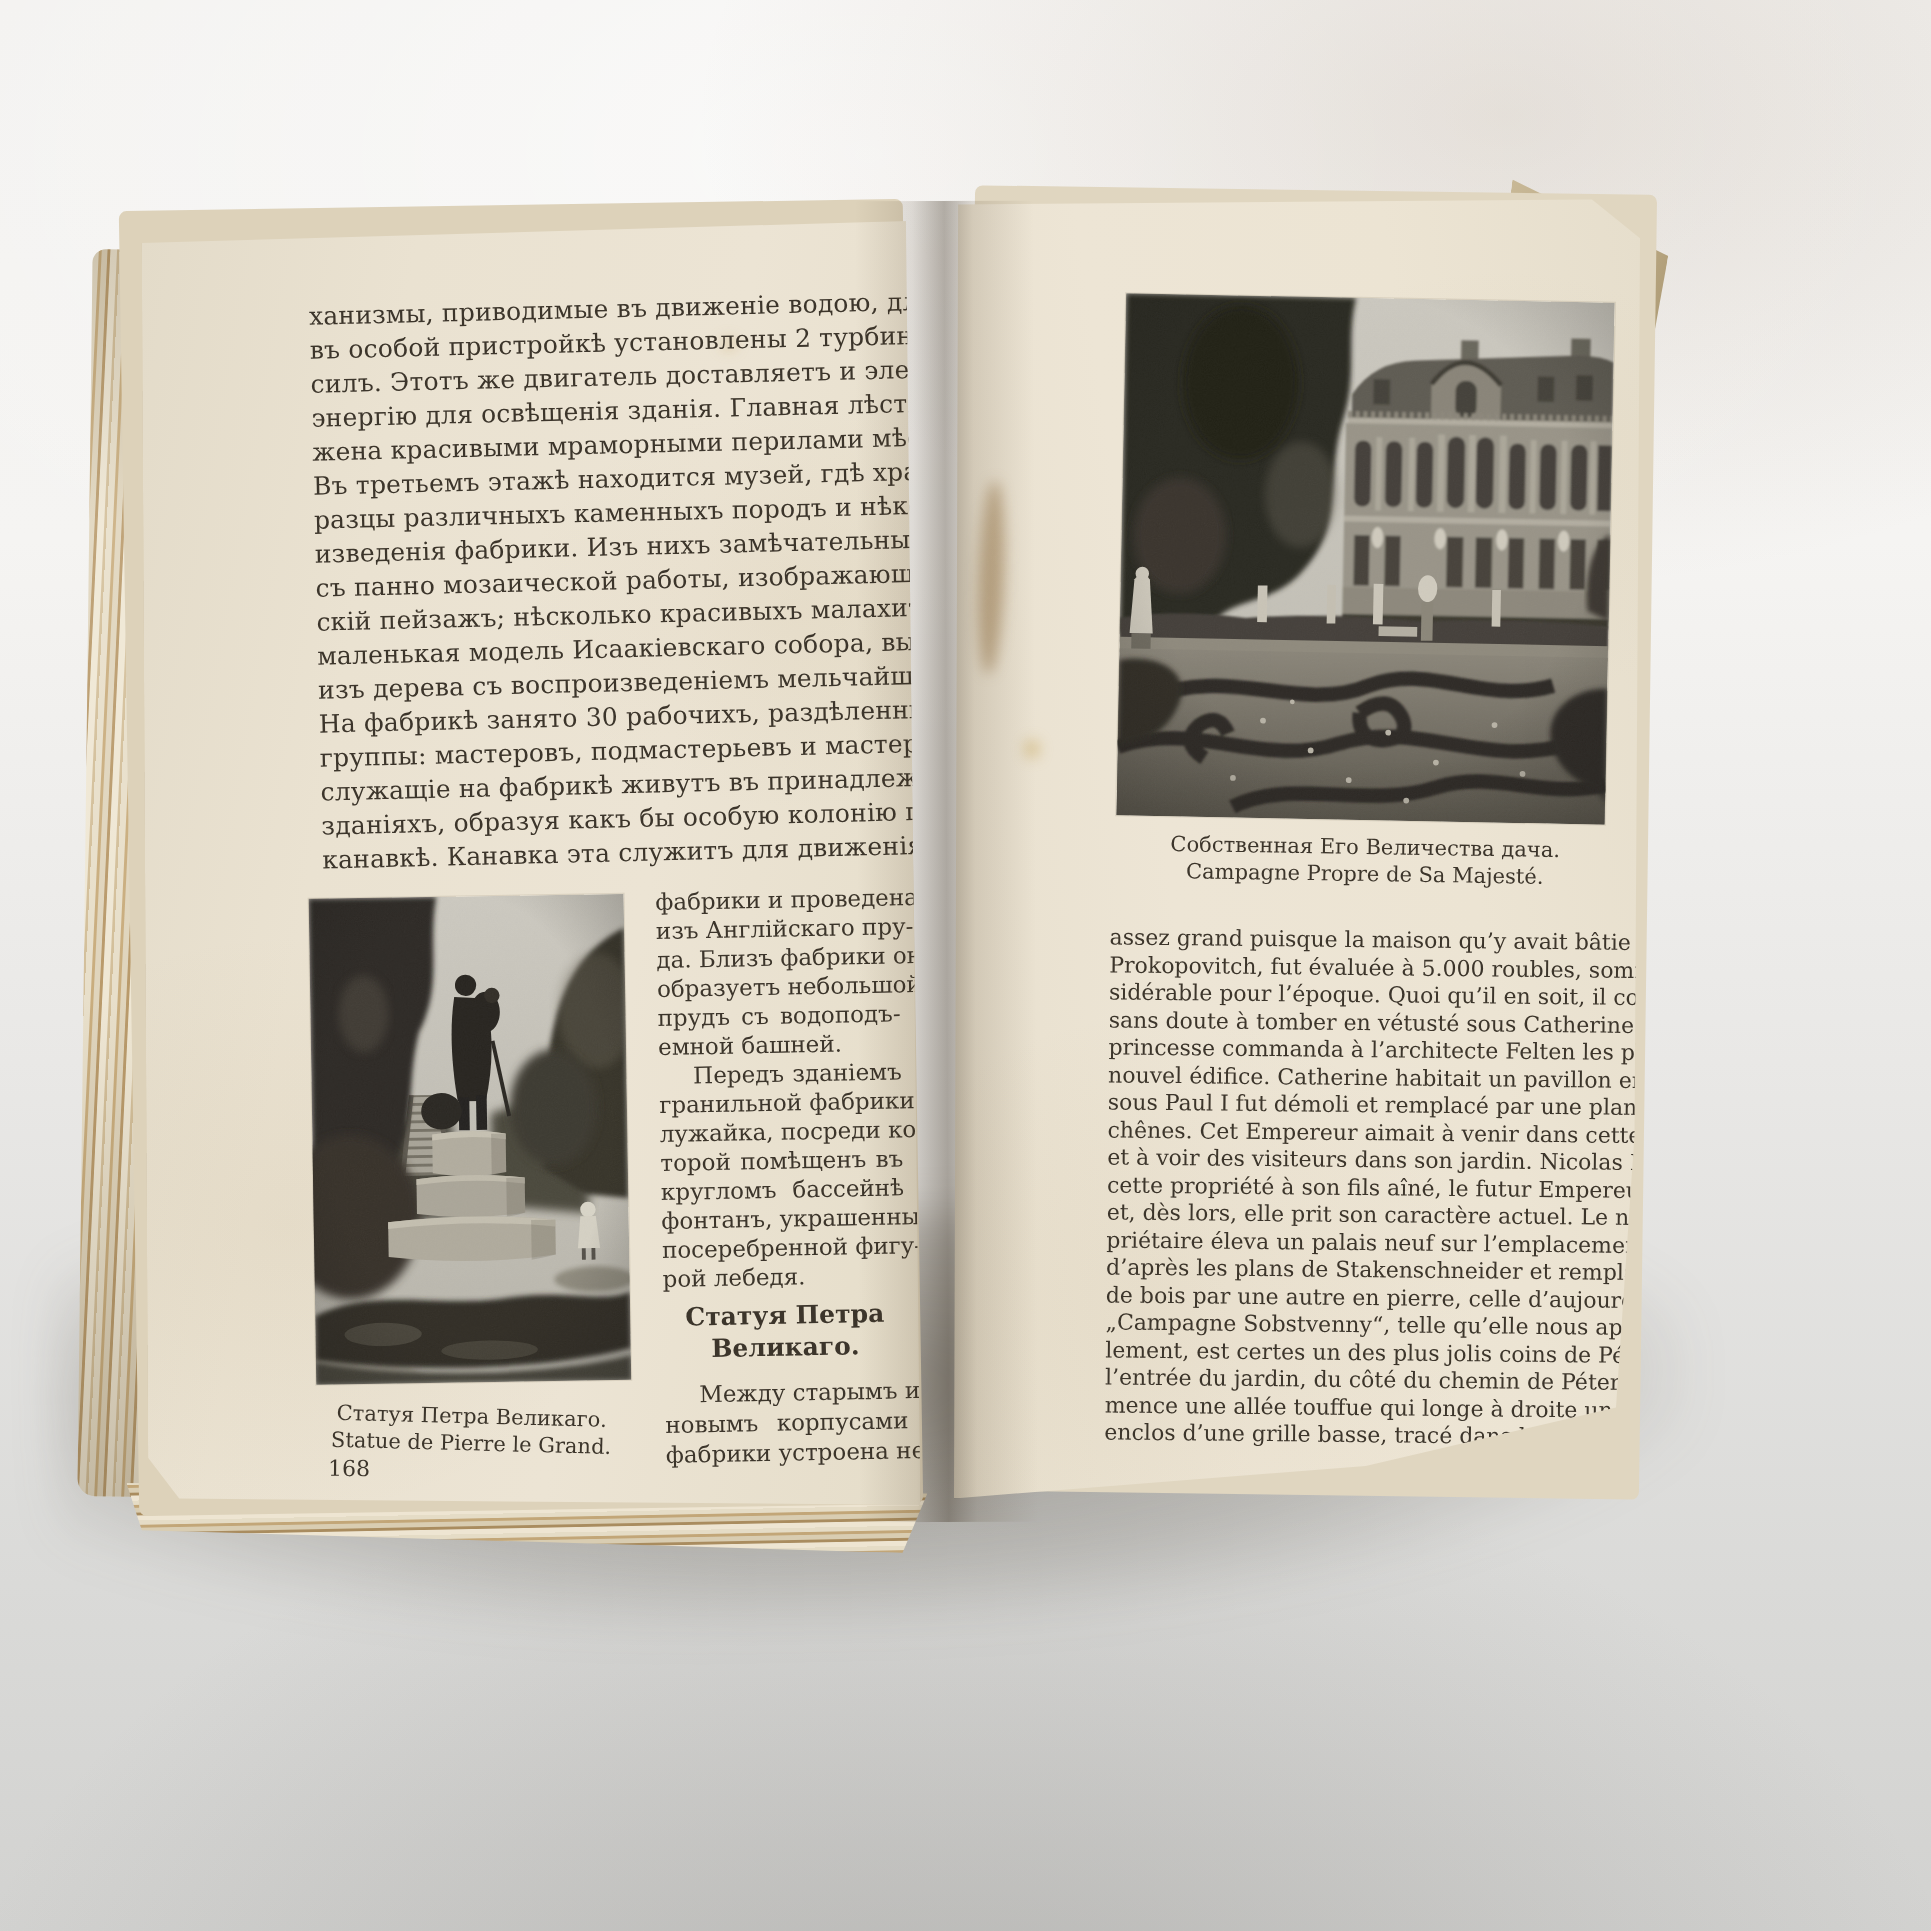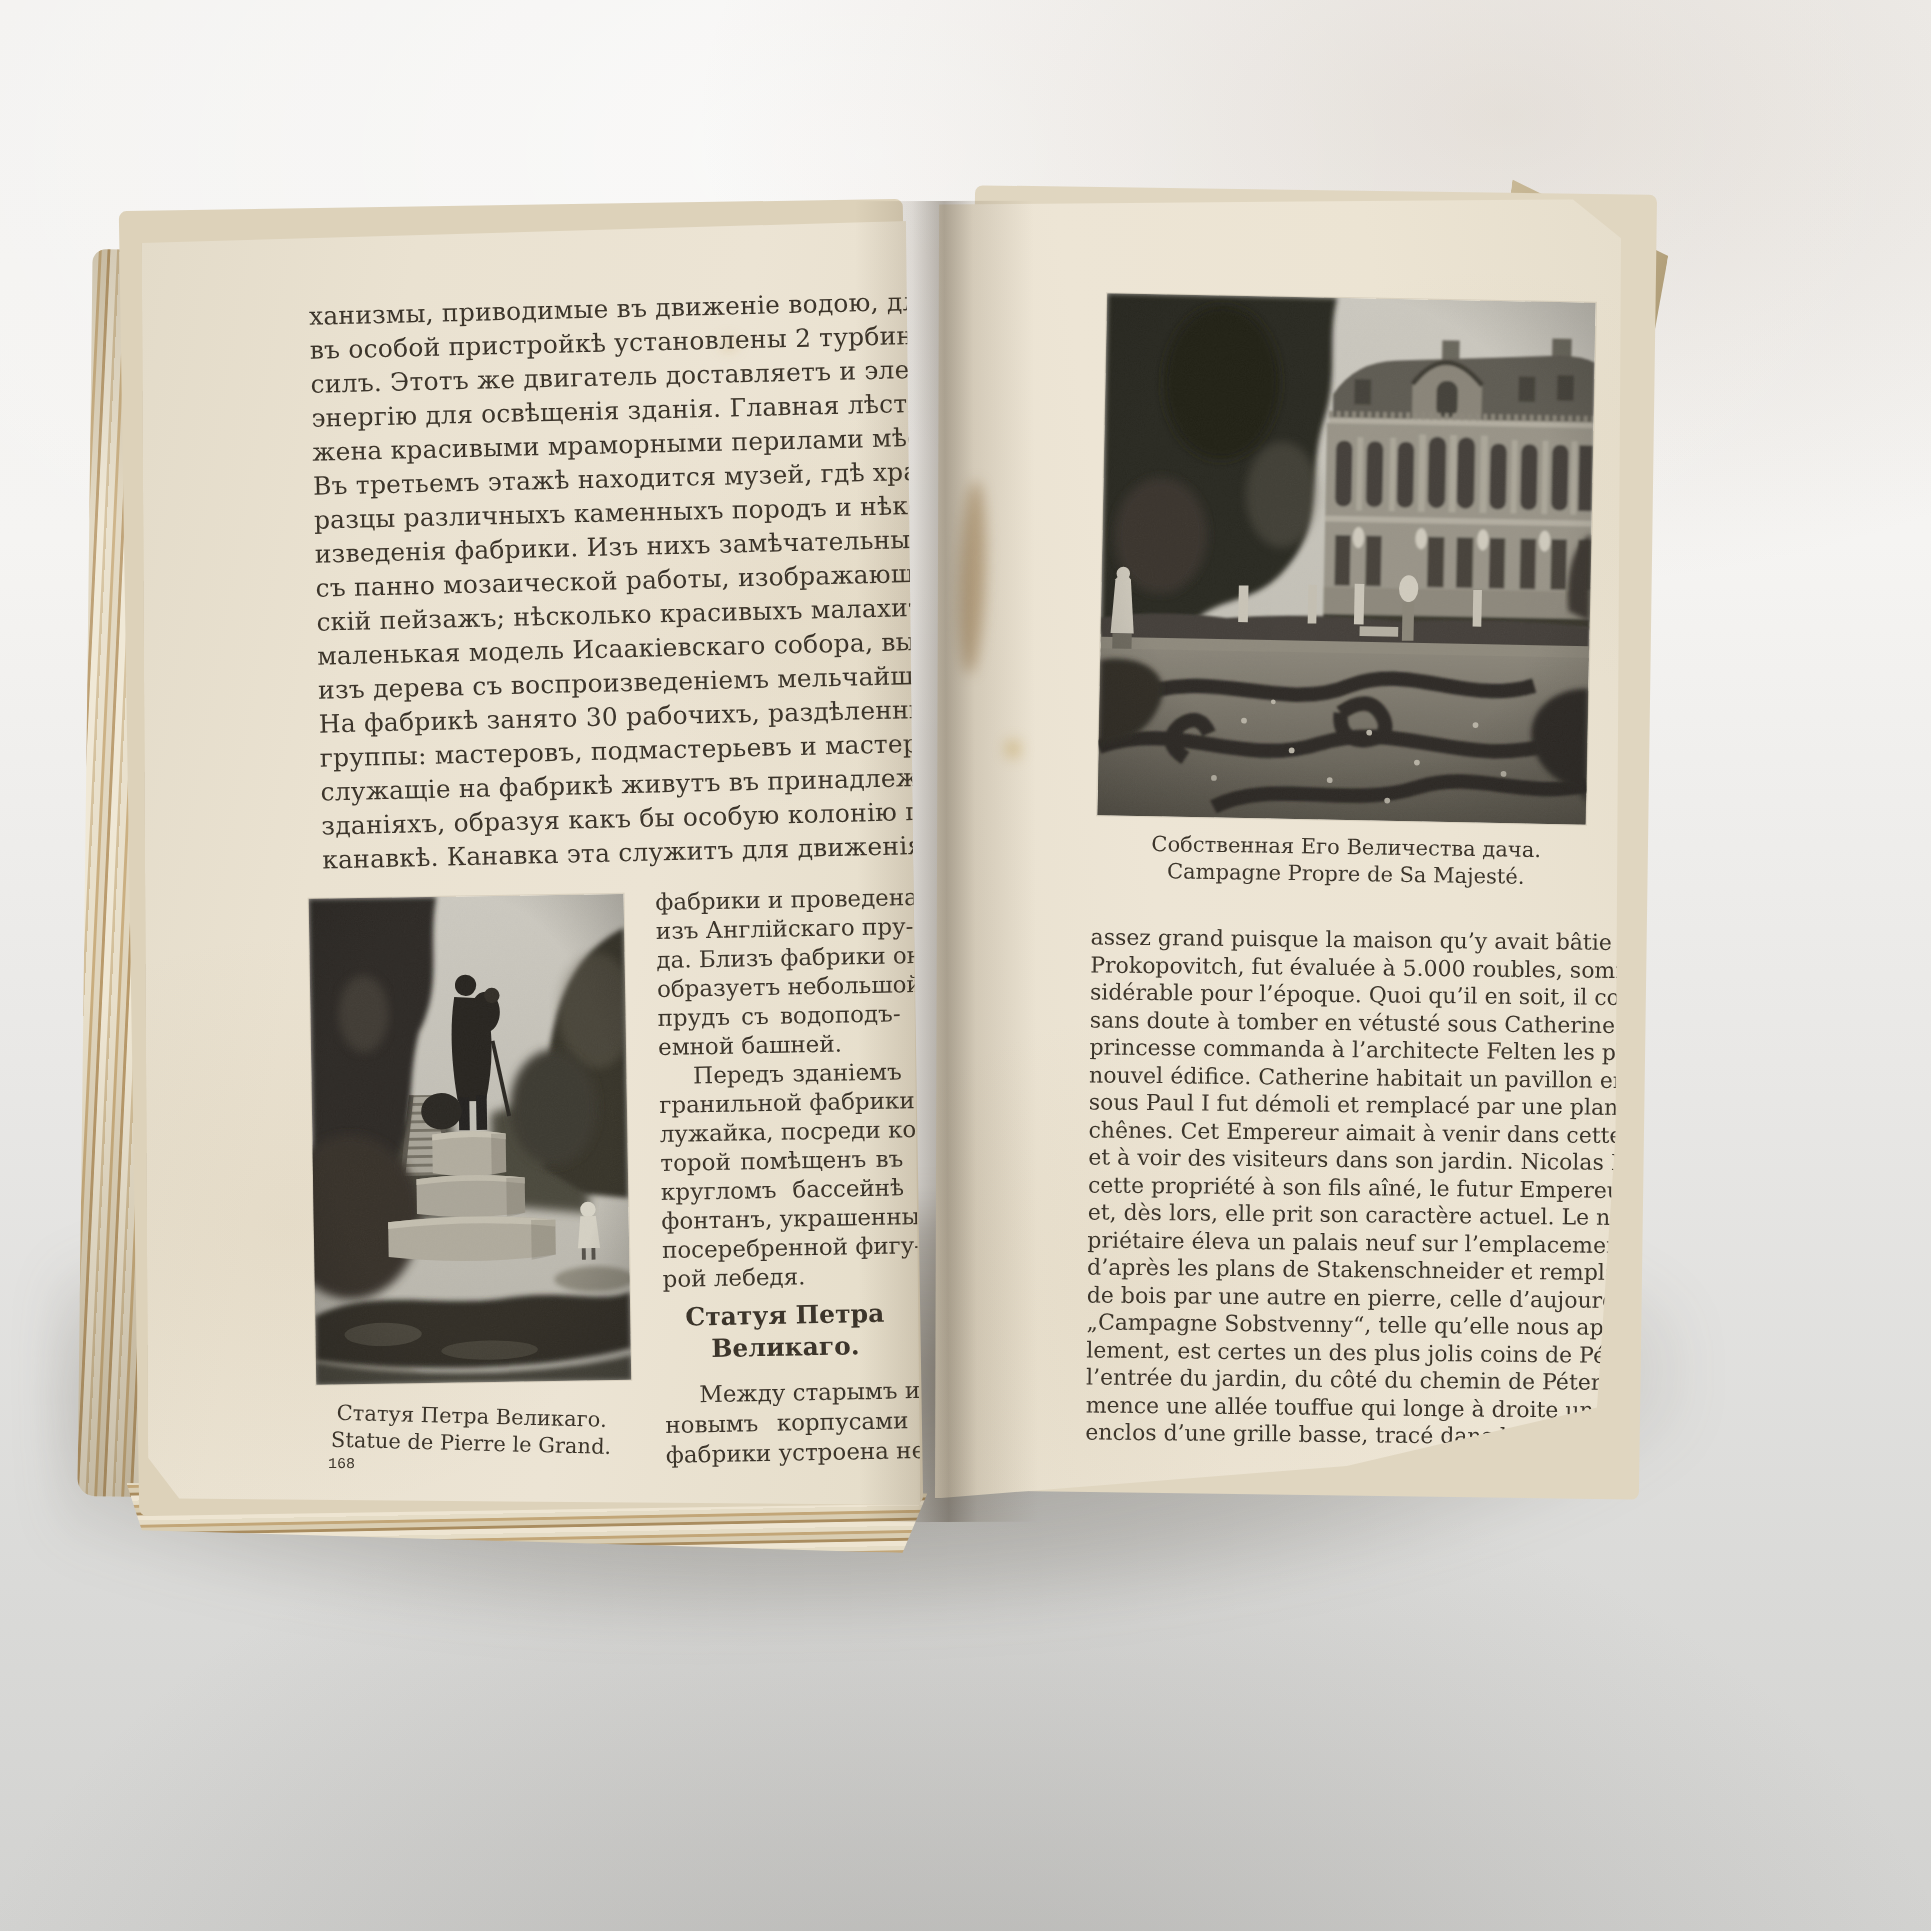--- a/index.html
+++ b/index.html
@@ -31,21 +31,21 @@
   .underpage.l{left:44px;top:23px;width:784px;height:1305px;transform:rotate(-0.9deg);}
   .underpage.r{left:881px;top:7.7px;width:682px;height:1305px;transform:rotate(0.8deg);background:#e0d6c0;}
 
   .page{position:absolute;box-shadow:0 6.8px 19.3px rgba(80,70,55,.28);}
   .page-left{left:60px;top:41px;width:772px;height:1284px;transform:rotate(-0.3deg);
     clip-path:polygon(0 1.4%,99% 0,100% 100%,4% 99.2%,0 96%);
     background:
       radial-gradient(406px 290px at 85% 30%, rgba(190,170,130,.10), transparent 70%),
       radial-gradient(483px 406px at 18% 78%, rgba(180,160,120,.10), transparent 72%),
       linear-gradient(100deg,#e3dbc9 0%,#eae2d1 28%,#ece4d4 62%,#e5ddc9 100%);}
-  .page-right{left:850px;top:17.4px;width:686px;height:1299px;
+  .page-right{left:869px;top:17.4px;width:686px;height:1299px;
     clip-path:polygon(0.6% 0.4%,93% 0,100% 3%,99.2% 72%,96.5% 93%,60% 97.5%,0 100%);
     background:
       radial-gradient(406px 309px at 80% 22%, rgba(200,185,150,.10), transparent 70%),
       radial-gradient(444px 406px at 30% 85%, rgba(185,165,125,.10), transparent 72%),
       linear-gradient(262deg,#e6decc 0%,#ece4d3 30%,#ede5d5 65%,#e7dfcd 100%);}
   .gutter{position:absolute;left:772px;top:19.3px;width:179px;height:1321px;pointer-events:none;
     background:linear-gradient(to right, rgba(70,52,28,0) 0%, rgba(70,52,28,.14) 32%, rgba(48,35,18,.34) 50%, rgba(70,52,28,.14) 66%, rgba(70,52,28,0) 100%);
     transform:rotate(-0.2deg);}
   .stain{position:absolute;border-radius:50%;filter:blur(6.8px);}
   .stain.s1{left:25px;top:282px;width:25px;height:193px;background:rgba(133,92,38,.42);transform:rotate(2deg);}
@@ -58,21 +58,21 @@
 
   .main-col{position:absolute;left:172px;top:70px;width:579px;font-size:25px;line-height:34px;
     transform:rotate(-1.1deg);letter-spacing:0.2px;}
   .right-strip{position:absolute;left:514px;top:664px;width:243px;transform:rotate(-0.8deg);}
   .narrow-col{font-size:23px;line-height:29px;}
   .heading{margin-top:7.7px;font-size:25px;line-height:32px;font-weight:bold;text-align:center;}
   .after-col{margin-top:14.5px;font-size:23px;line-height:30px;}
   .caption{text-align:center;font-size:21px;line-height:27px;}
   .cap-left{position:absolute;left:145px;top:1180px;width:357px;transform:rotate(1.8deg);}
   .cap-right{position:absolute;left:164px;top:635px;width:494px;transform:rotate(0.9deg);}
-  .pagenum{position:absolute;font-size:15px;font-family:Liberation Mono, monospace;}
+  .pagenum{position:absolute;font-size:22px;}
   .pn-left{left:180px;top:1232px;transform:rotate(0.8deg);}
   .pn-right{left:591px;top:1251px;transform:rotate(0.5deg);}
   .french-col{position:absolute;left:153px;top:727px;width:494px;font-size:22px;line-height:27.5px;
     transform:rotate(0.6deg);}
   figure{margin:0;padding:0;}
   .photo{position:absolute;}
   .photo svg{display:block;width:100%;height:100%;}
   .photo-statue{left:166px;top:673px;width:315px;height:486px;transform:rotate(-0.6deg);box-shadow:0 0 0 1px rgba(120,110,90,.15);}
   .photo-palace{left:167px;top:99px;width:489px;height:522px;transform:rotate(1.1deg);box-shadow:0 0 0 1px rgba(120,110,90,.15);}
 </style>

